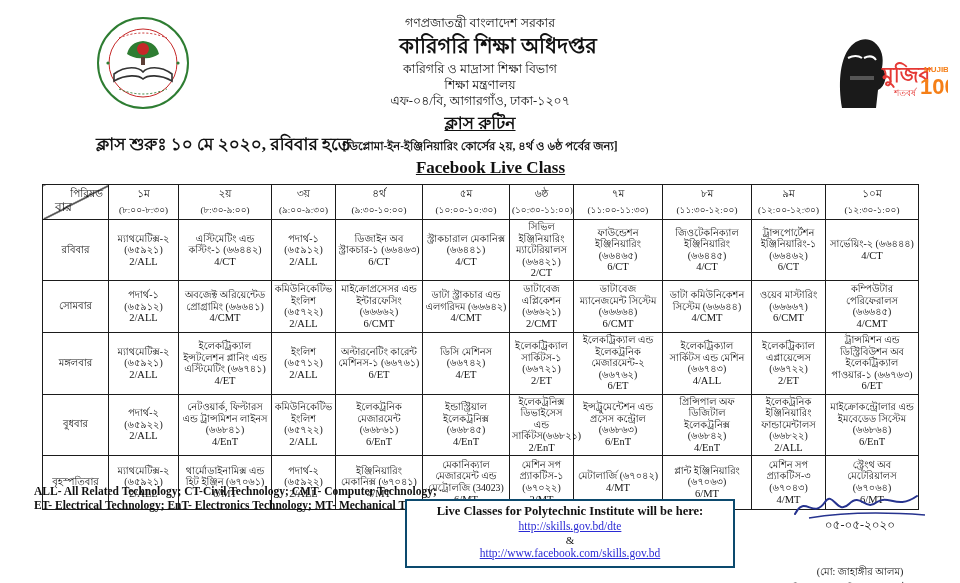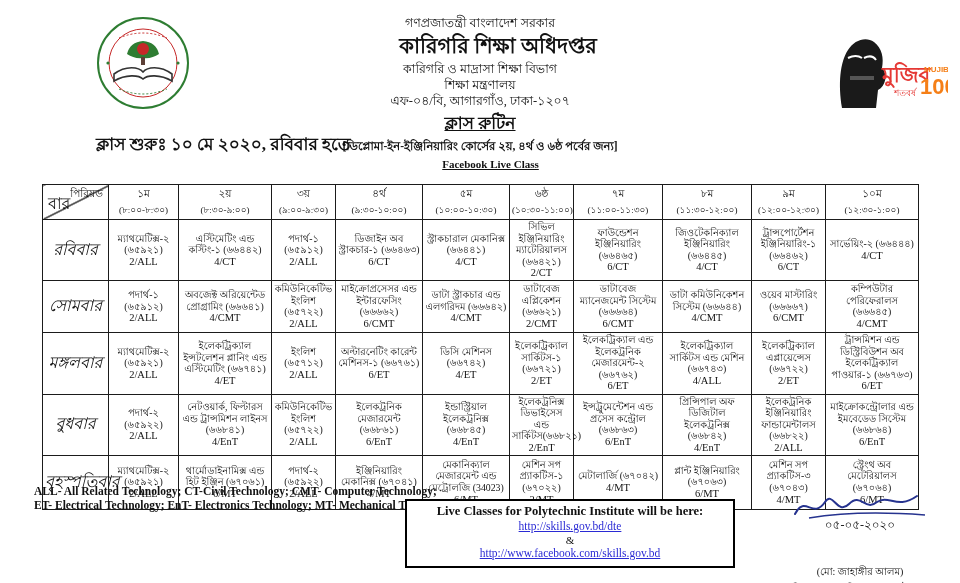--- a/index.html
+++ b/index.html
@@ -11,40 +11,40 @@
   .ctr{left:0;right:0;text-align:center;}
   
   .h-govt{top:14px;font-size:12.5px;}
   .h-dir{top:30px;font-size:21px;font-weight:bold;padding-left:36px;}
   .h-div{top:60px;font-size:12.5px;}
   .h-min{top:76px;font-size:12.5px;}
   .h-addr{top:92px;font-size:12.5px;}
   .t-routine{top:110px;font-size:17px;font-weight:bold;text-decoration:underline;}
   .t-start{top:131px;left:96px;font-size:17px;font-weight:bold;}
   .t-scope{top:138px;font-size:11.5px;font-weight:bold;}
-  .t-live{top:158px;font-size:11px;font-weight:bold;text-decoration:underline;margin-left:21px;}
+  .t-live{top:158px;font-size:17px;font-weight:bold;text-decoration:underline;margin-left:21px;}
   
   .logo-left{top:16px;left:96px;}
   .logo-right{top:24px;left:832px;}
   
   #tbl{position:absolute;left:42px;top:184px;width:876px;border-collapse:collapse;table-layout:fixed;}
   #tbl th,#tbl td{border:1px solid #1b1b1b;text-align:center;vertical-align:middle;padding:1px 2px;font-weight:normal;}
   #tbl thead tr{height:33px;}
   .pnum{font-size:10.5px;}
   .ptime{font-size:9px;}
-  .day{font-size:16px;font-style:italic;}
+  .day{font-size:10px;}
   .subj{font-size:9.8px;line-height:1.18;}
   .grp{font-size:10.5px;line-height:1.15;}
   .corner{position:relative;padding:0;background:
     linear-gradient(to bottom right,transparent calc(50% - 0.7px),#1b1b1b calc(50% - 0.7px),#1b1b1b calc(50% + 0.7px),transparent calc(50% + 0.7px));}
   .corner .c-top{position:absolute;top:1px;right:5px;font-size:10.5px;}
-  .corner .c-bot{position:absolute;bottom:1px;left:5px;font-size:16px;}
+  .corner .c-bot{position:absolute;bottom:1px;left:12px;font-size:12px;}
   
   .legend{top:484px;left:34px;font-size:11.5px;font-weight:bold;line-height:1.25;}
-  .livebox{top:499px;left:405px;width:318px;border:2px solid #000000;text-align:center;padding:3px 4px 5px 4px;background:#fff;}
+  .livebox{top:499px;left:405px;width:318px;border:2px solid #0c4a6e;text-align:center;padding:3px 4px 5px 4px;background:#fff;}
   .livebox .lb-title{font-size:12.5px;font-weight:bold;}
   .livebox a{color:#2a2ad4;font-size:11.5px;text-decoration:underline;display:block;line-height:1.3;}
   .livebox .lb-amp{font-size:11px;line-height:1.1;}
   .sig{top:488px;left:772px;width:176px;text-align:center;}
   .sig-scribble{margin-bottom:-12px;}
   .sig-date{font-size:12px;}
   .sig-name{font-size:10px;margin-top:28px;}
   .sig-desg{font-size:12.5px;}
 </style>
 </head>

